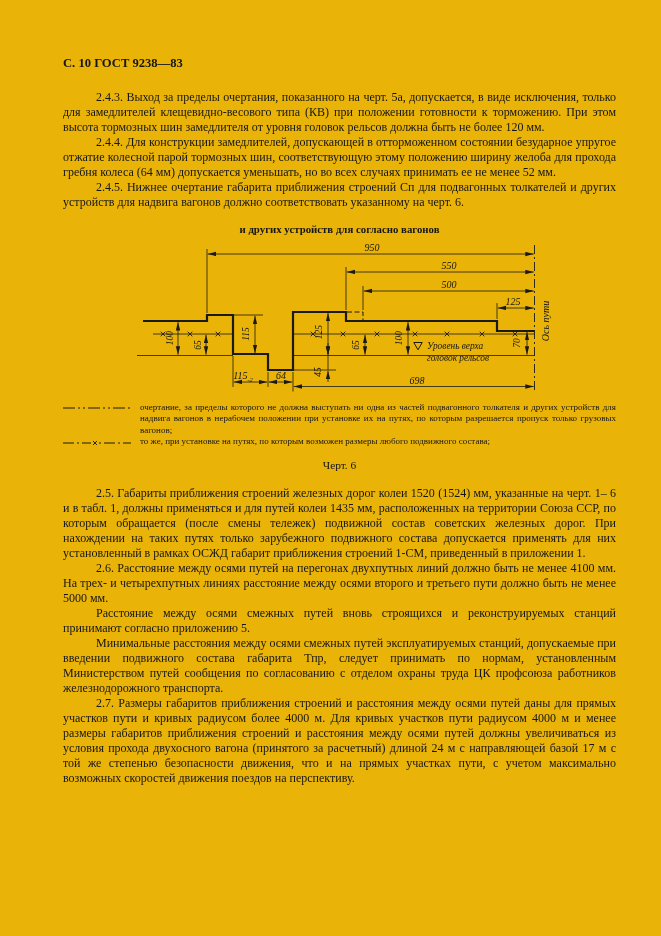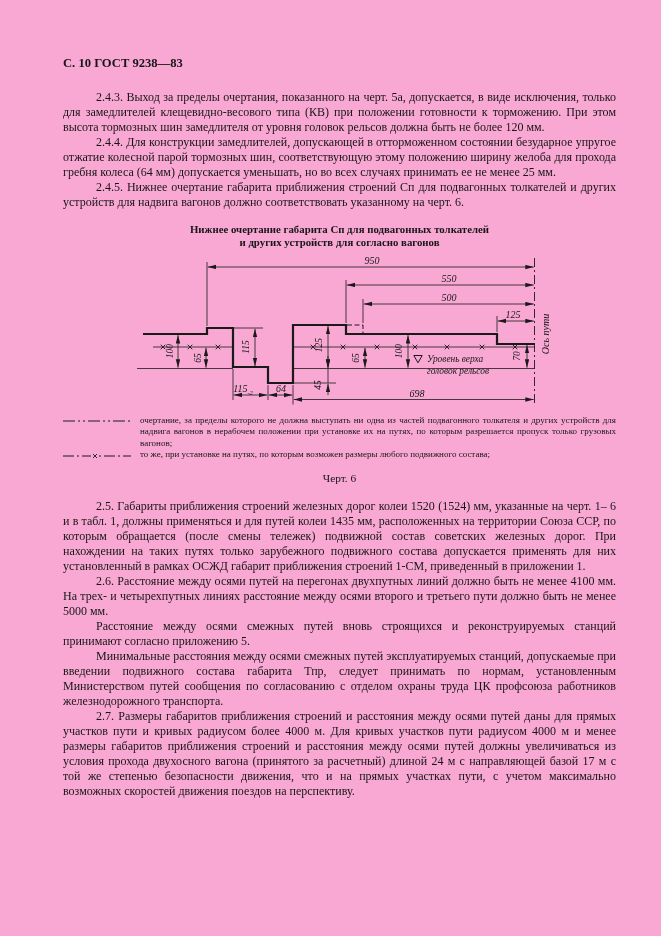--- a/index.html
+++ b/index.html
@@ -1,20 +1,20 @@
 <!DOCTYPE html>
 <html><head>
 <meta charset="utf-8">
 <style>
   html,body{margin:0;padding:0;background:#e8e8e8;}
   .page{
     position:relative;
     width:661px;height:936px;
     margin:0 auto;
-    background:#f9a8d4;
+    background:#eab308;
     font-family:"Liberation Serif","DejaVu Serif",serif;
     color:#161616;
     overflow:hidden;
   }
   .content{padding:56px 45px 0 63px;}
   .doc-header{
     font-weight:bold;
     font-size:12.6px;
     margin-bottom:19px;
   }
@@ -66,26 +66,25 @@
 </head>
 <body>
 
 <div class="page">
   <div class="content">
 
     <div class="doc-header">С. 10 ГОСТ 9238—83</div>
 
     <div class="body-text">
       <p>2.4.3. Выход за пределы очертания, показанного на черт. 5а, допускается, в виде исключения, только для замедлителей клещевидно-весового типа (КВ) при положении готовности к торможению. При этом высота тормозных шин замедлителя от уровня головок рельсов должна быть не более 120 мм.</p>
-      <p>2.4.4. Для конструкции замедлителей, допускающей в отторможенном состоянии безударное упругое отжатие колесной парой тормозных шин, соответствующую этому положению ширину желоба для прохода гребня колеса (64 мм) допускается уменьшать, но во всех случаях принимать ее не менее 25 мм.</p>
+      <p>2.4.4. Для конструкции замедлителей, допускающей в отторможенном состоянии безударное упругое отжатие колесной парой тормозных шин, соответствующую этому положению ширину желоба для прохода гребня колеса (64 мм) допускается уменьшать, но во всех случаях принимать ее не менее 52 мм.</p>
       <p>2.4.5. Нижнее очертание габарита приближения строений Сп для подвагонных толкателей и других устройств для надвига вагонов должно соответствовать указанному на черт. 6.</p>
     </div>
 
     <div class="fig-title">
-      <div>Нижнее очертание габарита Сп для подвагонных толкателей</div>
       <div>и других устройств для согласно вагонов</div>
     </div>
 
     <div class="diagram-wrap">
       <svg width="661" height="158" viewBox="0 0 661 158">
         <defs>
           <marker id="arw" orient="auto-start-reverse" markerUnits="userSpaceOnUse" markerWidth="9" markerHeight="5" refX="8.4" refY="2.2">
             <path d="M0,0 L8.5,2.2 L0,4.4 Z" fill="#1a1a1a"></path>
           </marker>
         </defs>

